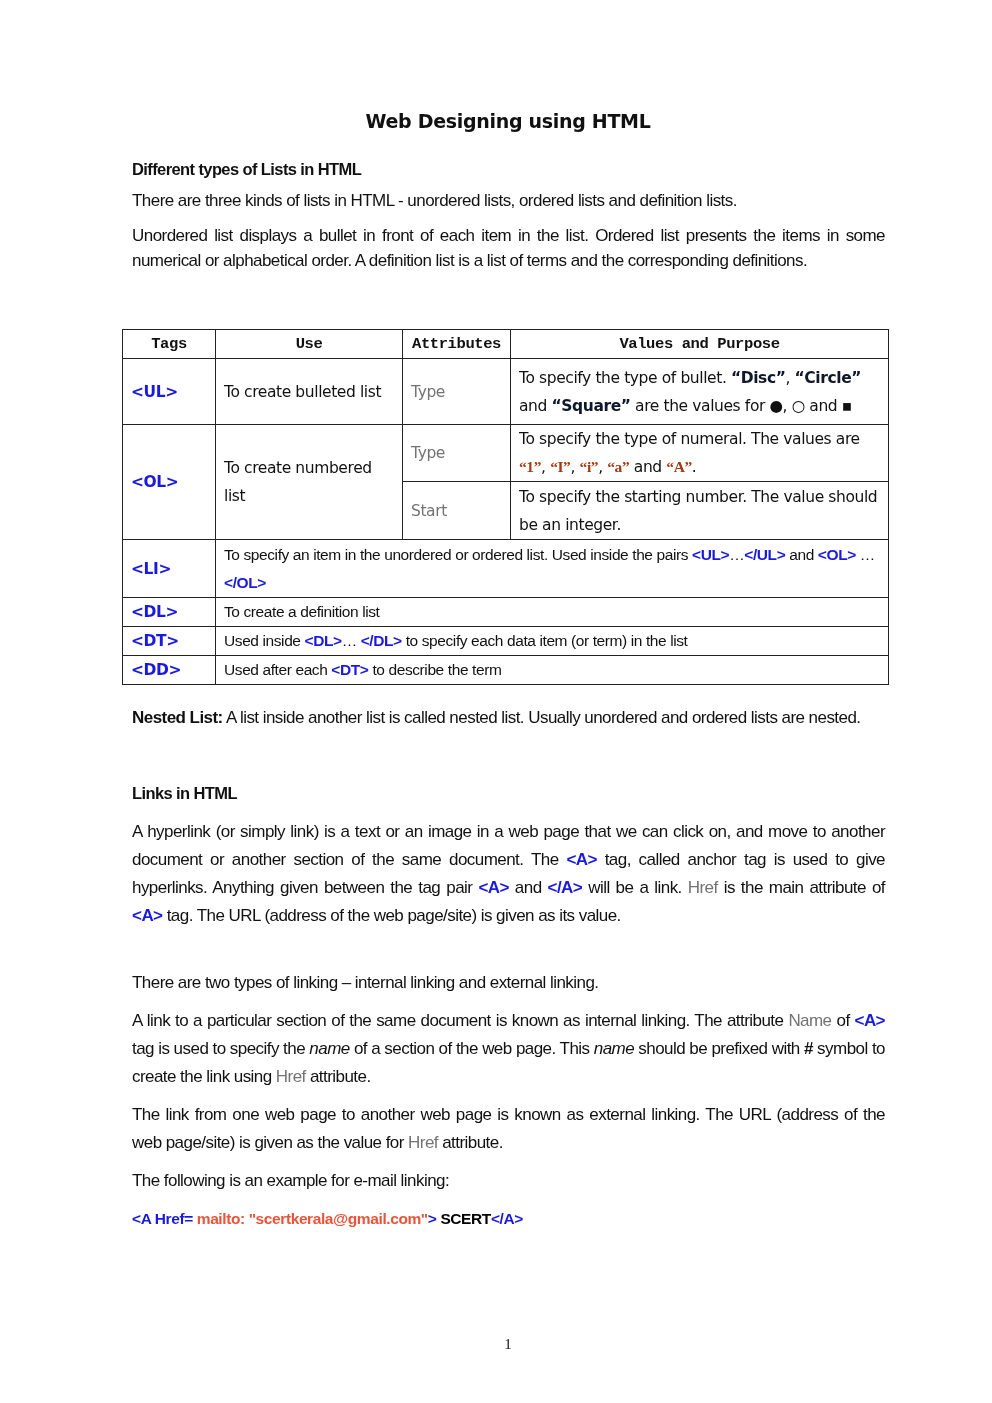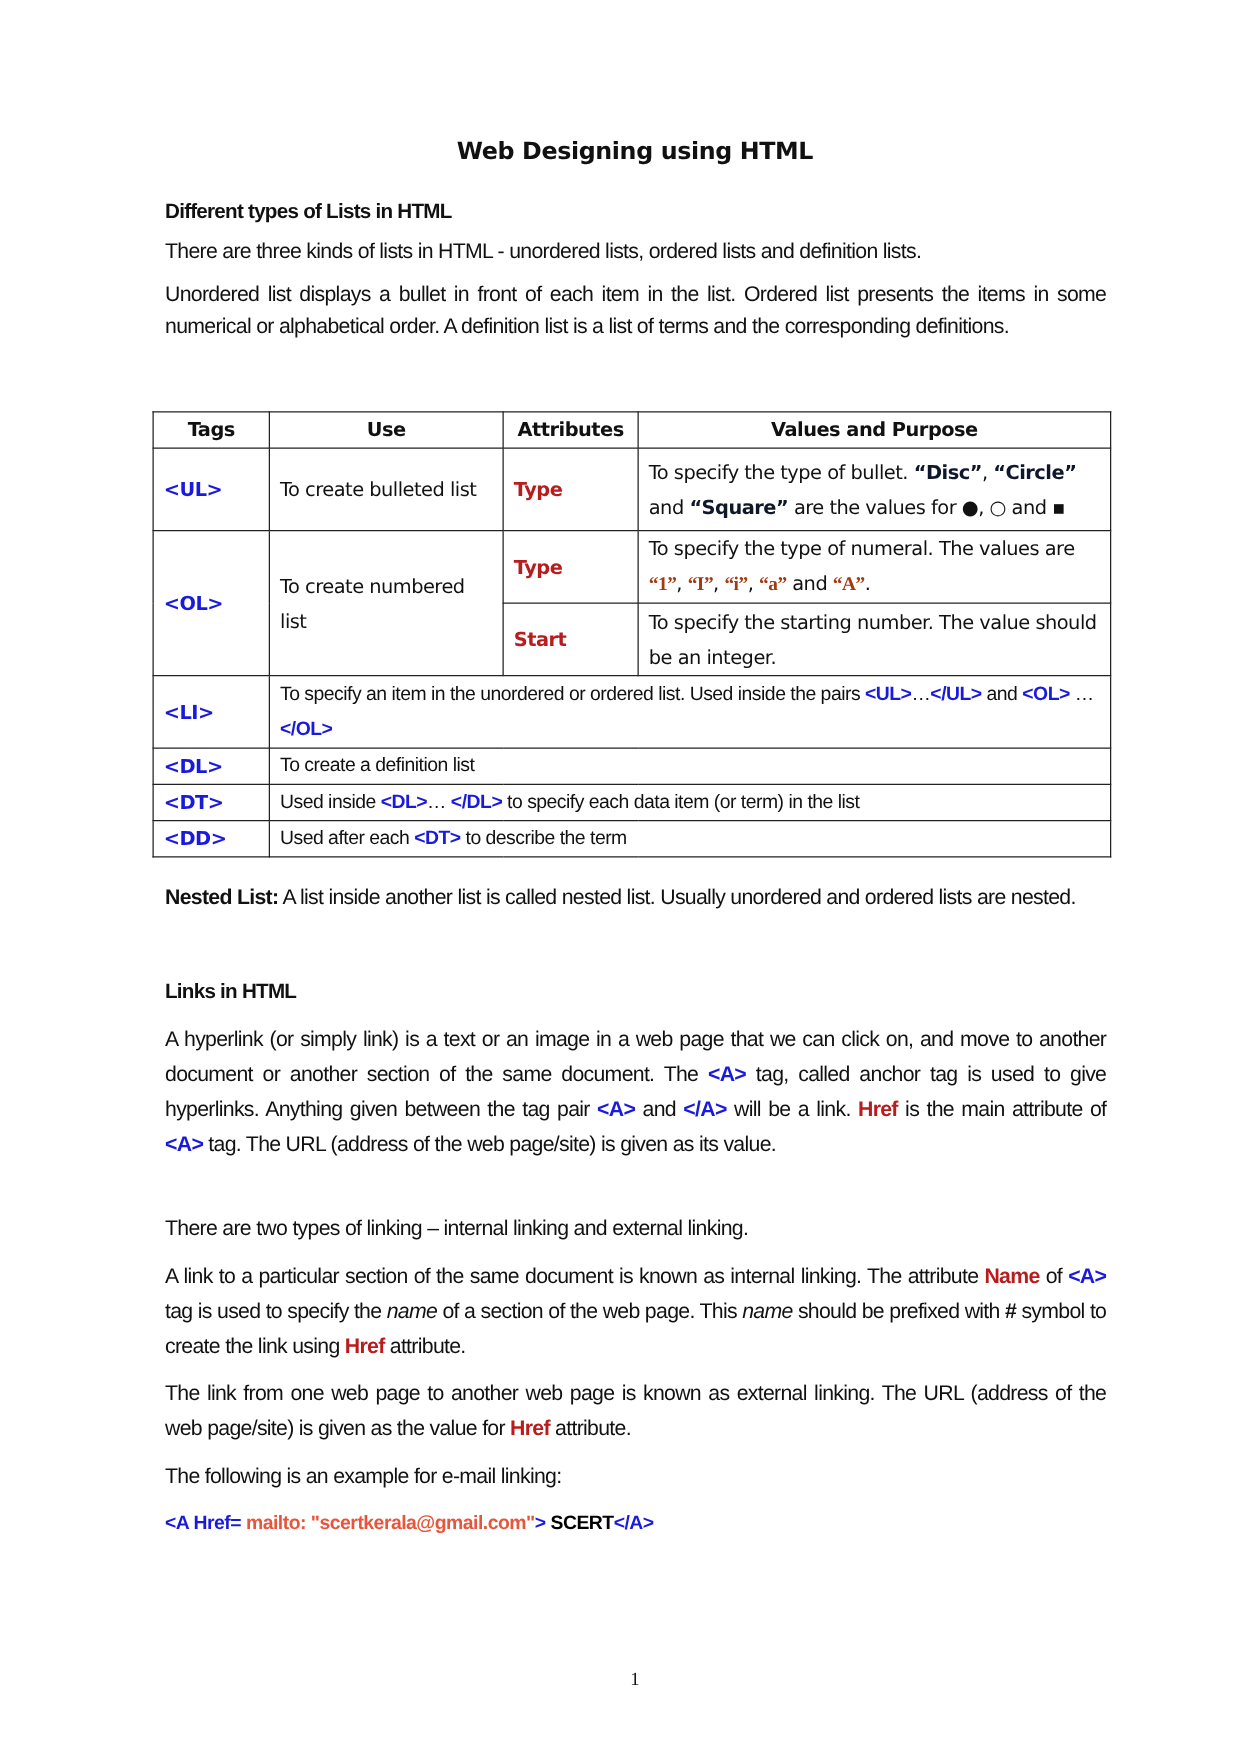--- a/index.html
+++ b/index.html
@@ -7,30 +7,30 @@
   .page { position: absolute; left: 12px; top: 0; width: 992px; height: 985px; }
   .narrow { font-family: "Liberation Sans Narrow", "Liberation Sans", sans-serif; }
   .title { position: absolute; top: 110px; left: 0; width: 992px; text-align: center;
            font-family: "DejaVu Sans", sans-serif; font-weight: bold; font-size: 19px; letter-spacing: -0.3px; }
   .h2 { position: absolute; left: 120px; font-family: "Liberation Sans", sans-serif; font-weight: bold;
         font-size: 16.5px; letter-spacing: -0.6px; }
   .para { position: absolute; left: 120px; width: 753px; font-family: "Liberation Sans", sans-serif;
           font-size: 17px; letter-spacing: -0.55px; line-height: 25px; text-align: justify; }
   .para.tall { line-height: 28px; }
   .tag { color: #1a1adc; font-weight: bold; }
-  .attr { color: #b91c1c; font-weight: bold; }
+  .attr { color: #737373; font-weight: normal; }
   .val { color: #0f172a; font-weight: bold; }
   .valserif { color: #a33a10; font-weight: bold; font-family: "Liberation Serif", serif; }
   .mail { color: #e8553a; font-weight: bold; }
   .ink { color: #000000; font-weight: bold; }
 
   table.lists { position: absolute; left: 110px; top: 329px; width: 767px; border-collapse: collapse;
                 font-family: "DejaVu Sans", sans-serif; font-size: 15.5px; letter-spacing: -0.4px; }
   table.lists td, table.lists th { border: 1.3px solid #222; padding: 0 8px; vertical-align: middle; }
-  table.lists th { font-weight: bold; height: 28px; text-align: center; }
+  table.lists th { font-weight: bold; height: 28px; text-align: center; font-family: Liberation Mono, monospace; }
   table.lists td { line-height: 28px; }
   .c1 { width: 76px; }
   .c2 { width: 170px; }
   .c3 { width: 91px; }
   .pageno { position: absolute; top: 1336px; left: 0; width: 992px; text-align: center;
             font-family: "Liberation Serif", serif; font-size: 15px; }
   em { font-style: italic; }
 </style>
 </head>
 <body>

